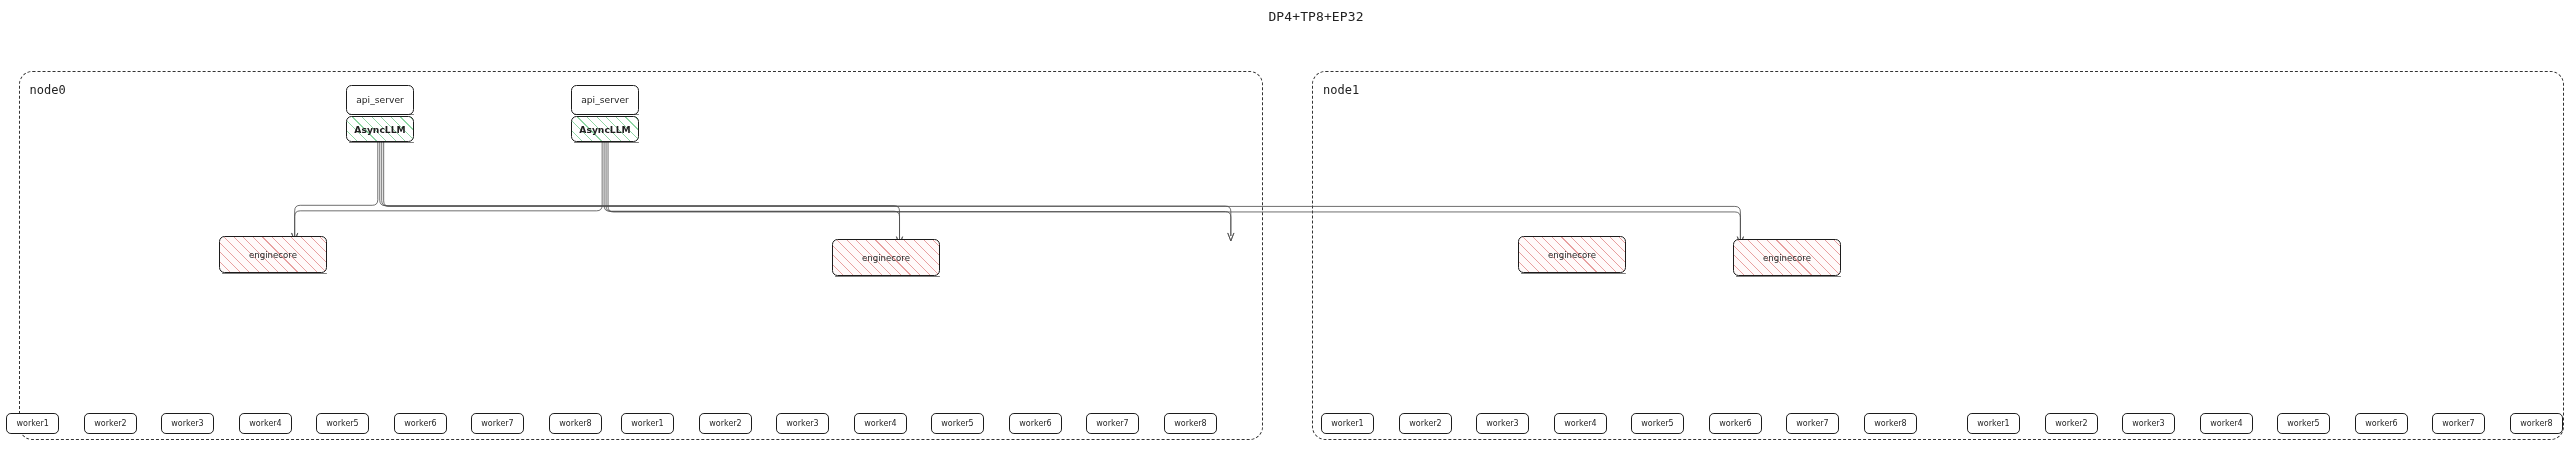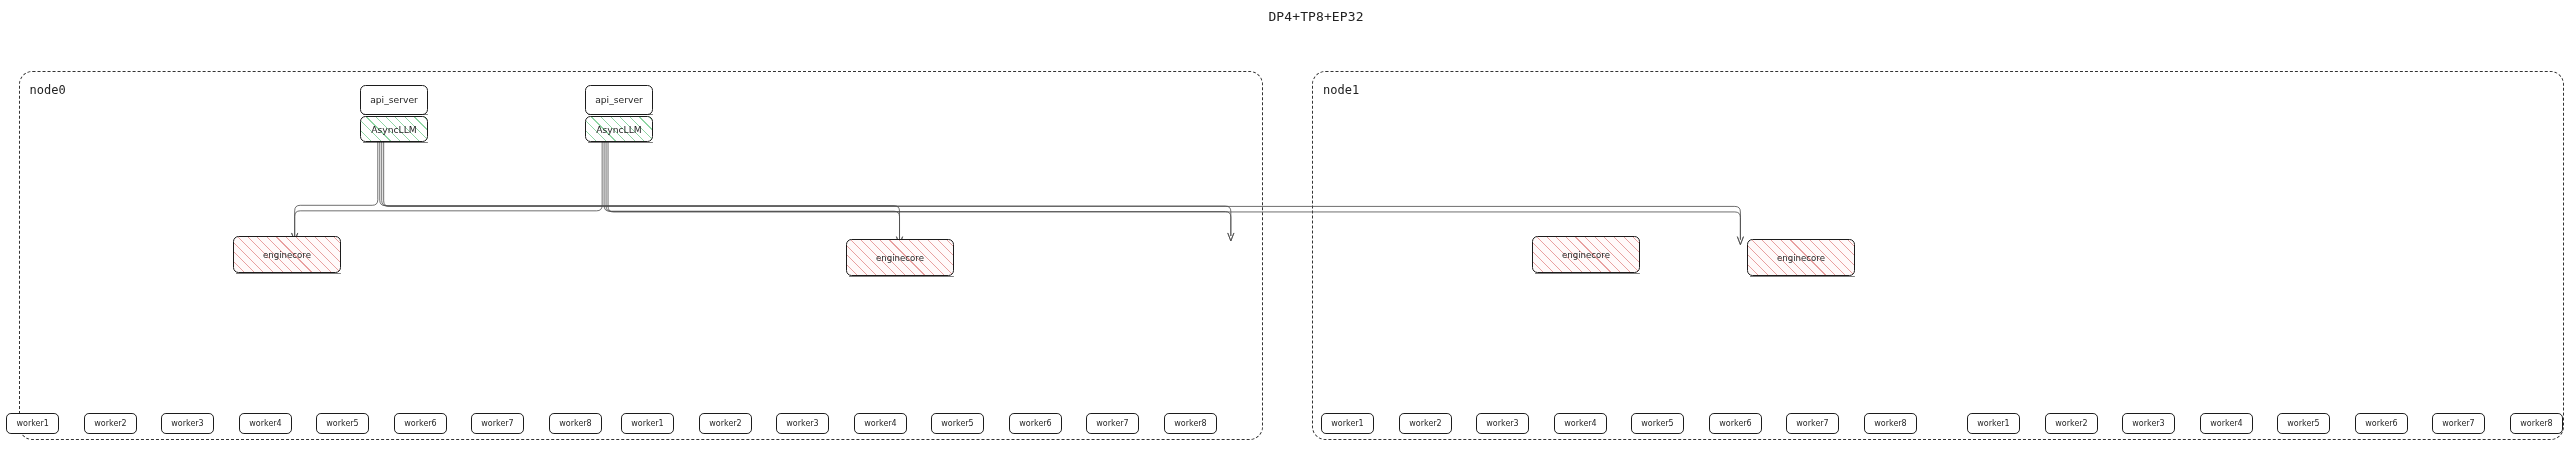--- a/index.html
+++ b/index.html
@@ -32,21 +32,20 @@
   
   .box{
     position:absolute;box-sizing:border-box;
     border:1px solid #1c1c1c;
     border-radius:5.5px;
     background:#ffffff;
     display:flex;align-items:center;justify-content:center;
     font-size:9.2px;color:#1f1f1f;
     white-space:nowrap;
     z-index:4;
-    margin-left:14px;
   }
   .box .lbl{position:relative;z-index:2;}
 
   
   .box::after{
     content:"";position:absolute;left:1.8px;right:-0.6px;bottom:-1.8px;height:1.2px;
     background:rgba(20,20,20,.55);border-radius:1.2px;z-index:-1;
   }
 
   
@@ -60,21 +59,21 @@
   .hatch-red{
     background-color:#fffafa;
     background-image:repeating-linear-gradient(
        45deg,
        #e8a0a0 0px, #e8a0a0 0.8px,
        rgba(255,255,255,0) 0.8px, rgba(255,255,255,0) 6.8px);
     align-items:center;
   }
 
   .box.api{font-size:9.2px;}
-  .box.async{font-size:9.2px;}
+  .box.async{font-size:9.2px;font-weight:bold;}
   .box.engine{font-size:8.6px;}
 
   .worker{
     position:absolute;box-sizing:border-box;
     border:1px solid #1c1c1c;border-radius:4.9px;background:#fff;
     display:flex;align-items:center;justify-content:center;
     font-size:8px;color:#1f1f1f;white-space:nowrap;z-index:4;
   }
 
   

